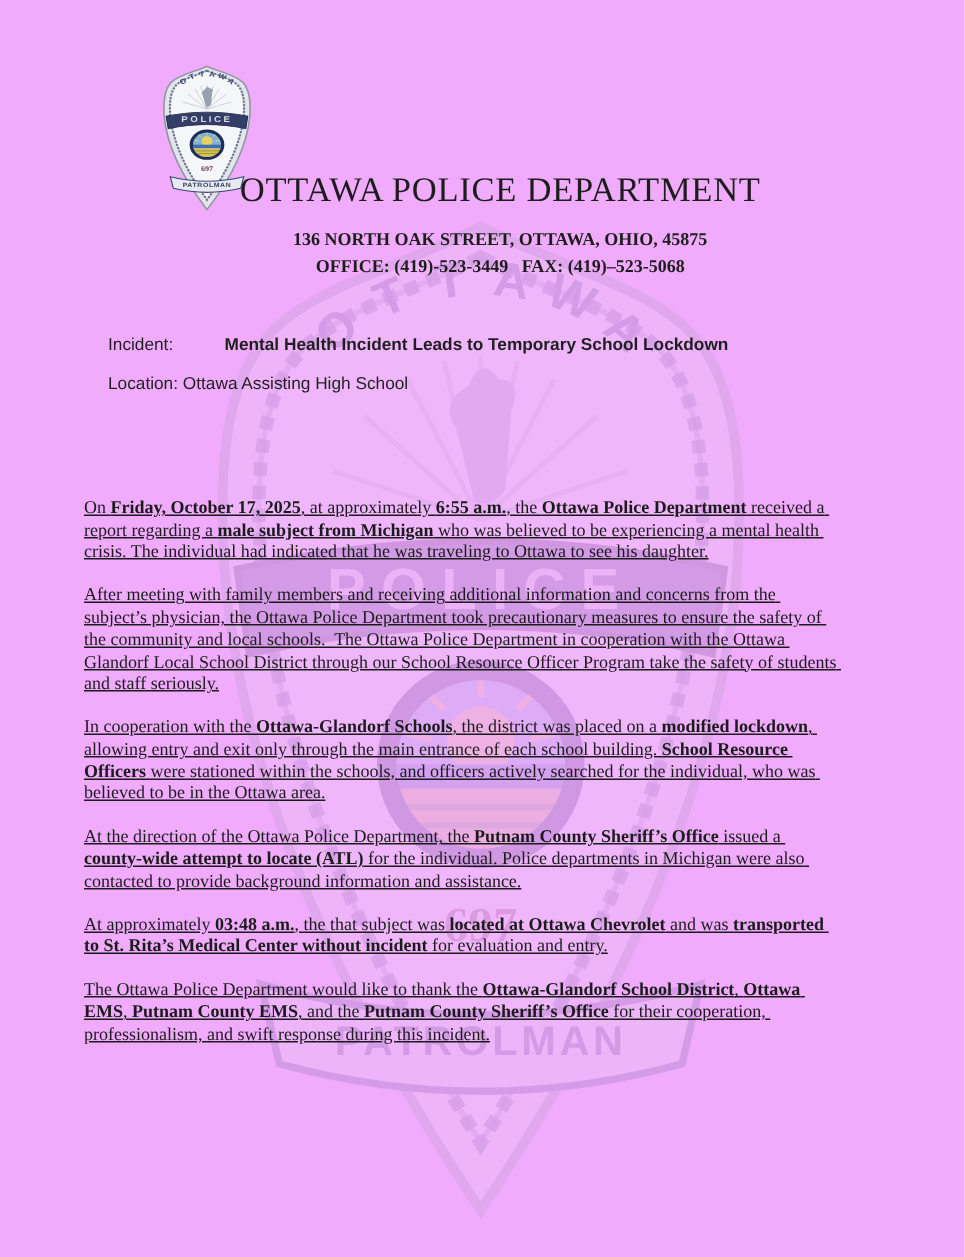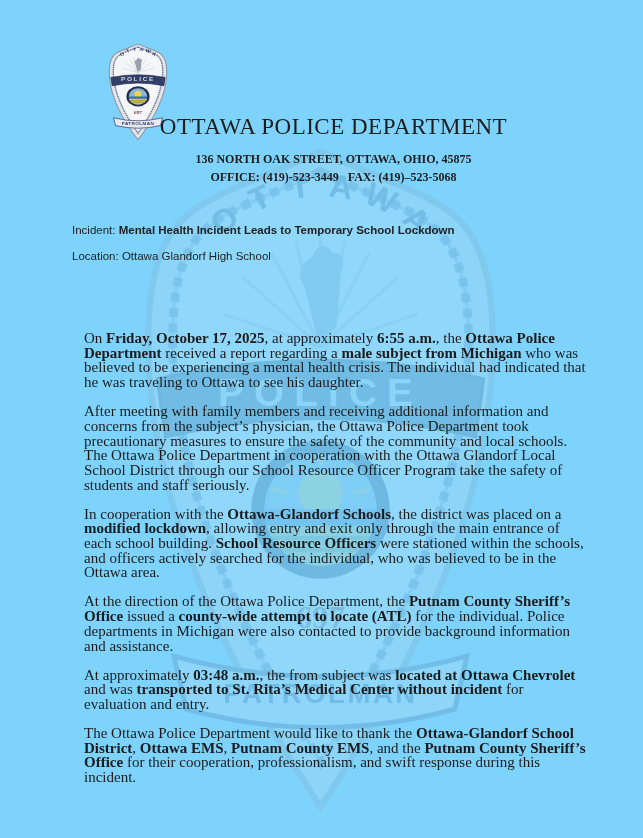--- a/index.html
+++ b/index.html
@@ -1,19 +1,19 @@
 <!DOCTYPE html>
 <html><head>
 <meta charset="utf-8">
 <style>
   html,body{margin:0;padding:0;}
   .page{
     position:relative;
     width:643px;height:838px;
-    background:#7dd3fc;
+    background:#f0abfc;
     overflow:hidden;
     font-family:"Liberation Serif", serif;
     color:#1b1b1b;
   }
   
   .watermark{
     position:absolute;left:117px;top:143px;width:407px;height:672px;
     opacity:0.15;z-index:0;pointer-events:none;
   }
   .watermark svg{width:100%;height:100%;}
@@ -40,25 +40,25 @@
   }
   .addr-line.first{margin-top:12px;}
   
   .meta{
     position:absolute;left:72px;top:224px;width:515px;z-index:1;
     font-family:"Liberation Sans", sans-serif;
     font-size:11.5px;line-height:13.5px;color:#1f1f1f;
   }
   .meta-row{margin:0 0 12px 0;}
   .meta-row .meta-label{font-weight:400;}
-  .meta-row .vb{font-weight:700;}
+  .meta-row .vb{font-weight:700;margin-left:31px;}
   
   .body-text{
-    position:absolute;left:84px;top:331px;width:502px;z-index:1;
-    font-size:15px;line-height:14.7px;color:#1b1b1b;
+    position:absolute;left:56px;top:331px;width:502px;z-index:1;
+    font-size:12px;line-height:14.7px;color:#1b1b1b;text-decoration:underline;
   }
   .body-text p{
     margin:0 0 14.3px 0;
     white-space:pre-wrap;
   }
   .body-text b{font-weight:700;}
   .defs-holder{position:absolute;width:0;height:0;overflow:hidden;}
 </style>
 </head>
 <body>
@@ -139,25 +139,25 @@
   </div>
 
   <div class="header-text">
     <h1 class="dept-title">OTTAWA POLICE DEPARTMENT</h1>
     <p class="addr-line first">136 NORTH OAK STREET, OTTAWA, OHIO, 45875</p>
     <p class="addr-line">OFFICE: (419)-523-3449   FAX: (419)–523-5068</p>
   </div>
 
   <section class="meta">
     <p class="meta-row"><b class="meta-label">Incident:</b> <span class="vb">Mental Health Incident Leads to Temporary School Lockdown</span></p>
-    <p class="meta-row"><b class="meta-label">Location:</b> <span>Ottawa Glandorf High School</span></p>
+    <p class="meta-row"><b class="meta-label">Location:</b> <span>Ottawa Assisting High School</span></p>
   </section>
 
   <section class="body-text">
       <p><span>On </span><b>Friday, October 17, 2025</b><span>, at approximately </span><b>6:55 a.m.</b><span>, the </span><b>Ottawa Police Department</b><span> received a report regarding a </span><b>male subject from Michigan</b><span> who was believed to be experiencing a mental health crisis. The individual had indicated that he was traveling to Ottawa to see his daughter.</span></p>
       <p><span>After meeting with family members and receiving additional information and concerns from the subject’s physician, the Ottawa Police Department took precautionary measures to ensure the safety of the community and local schools.  The Ottawa Police Department in cooperation with the Ottawa Glandorf Local School District through our School Resource Officer Program take the safety of students and staff seriously.</span></p>
       <p><span>In cooperation with the </span><b>Ottawa-Glandorf Schools</b><span>, the district was placed on a </span><b>modified lockdown</b><span>, allowing entry and exit only through the main entrance of each school building. </span><b>School Resource Officers</b><span> were stationed within the schools, and officers actively searched for the individual, who was believed to be in the Ottawa area.</span></p>
       <p><span>At the direction of the Ottawa Police Department, the </span><b>Putnam County Sheriff’s Office</b><span> issued a </span><b>county-wide attempt to locate (ATL)</b><span> for the individual. Police departments in Michigan were also contacted to provide background information and assistance.</span></p>
-      <p><span>At approximately </span><b>03:48 a.m.</b><span>, the from subject was </span><b>located at Ottawa Chevrolet</b><span> and was </span><b>transported to St. Rita’s Medical Center without incident</b><span> for evaluation and entry.</span></p>
+      <p><span>At approximately </span><b>03:48 a.m.</b><span>, the that subject was </span><b>located at Ottawa Chevrolet</b><span> and was </span><b>transported to St. Rita’s Medical Center without incident</b><span> for evaluation and entry.</span></p>
       <p><span>The Ottawa Police Department would like to thank the </span><b>Ottawa-Glandorf School District</b><span>, </span><b>Ottawa EMS</b><span>, </span><b>Putnam County EMS</b><span>, and the </span><b>Putnam County Sheriff’s Office</b><span> for their cooperation, professionalism, and swift response during this incident.</span></p>
     </section>
 
 </div>
 
 </body></html>

